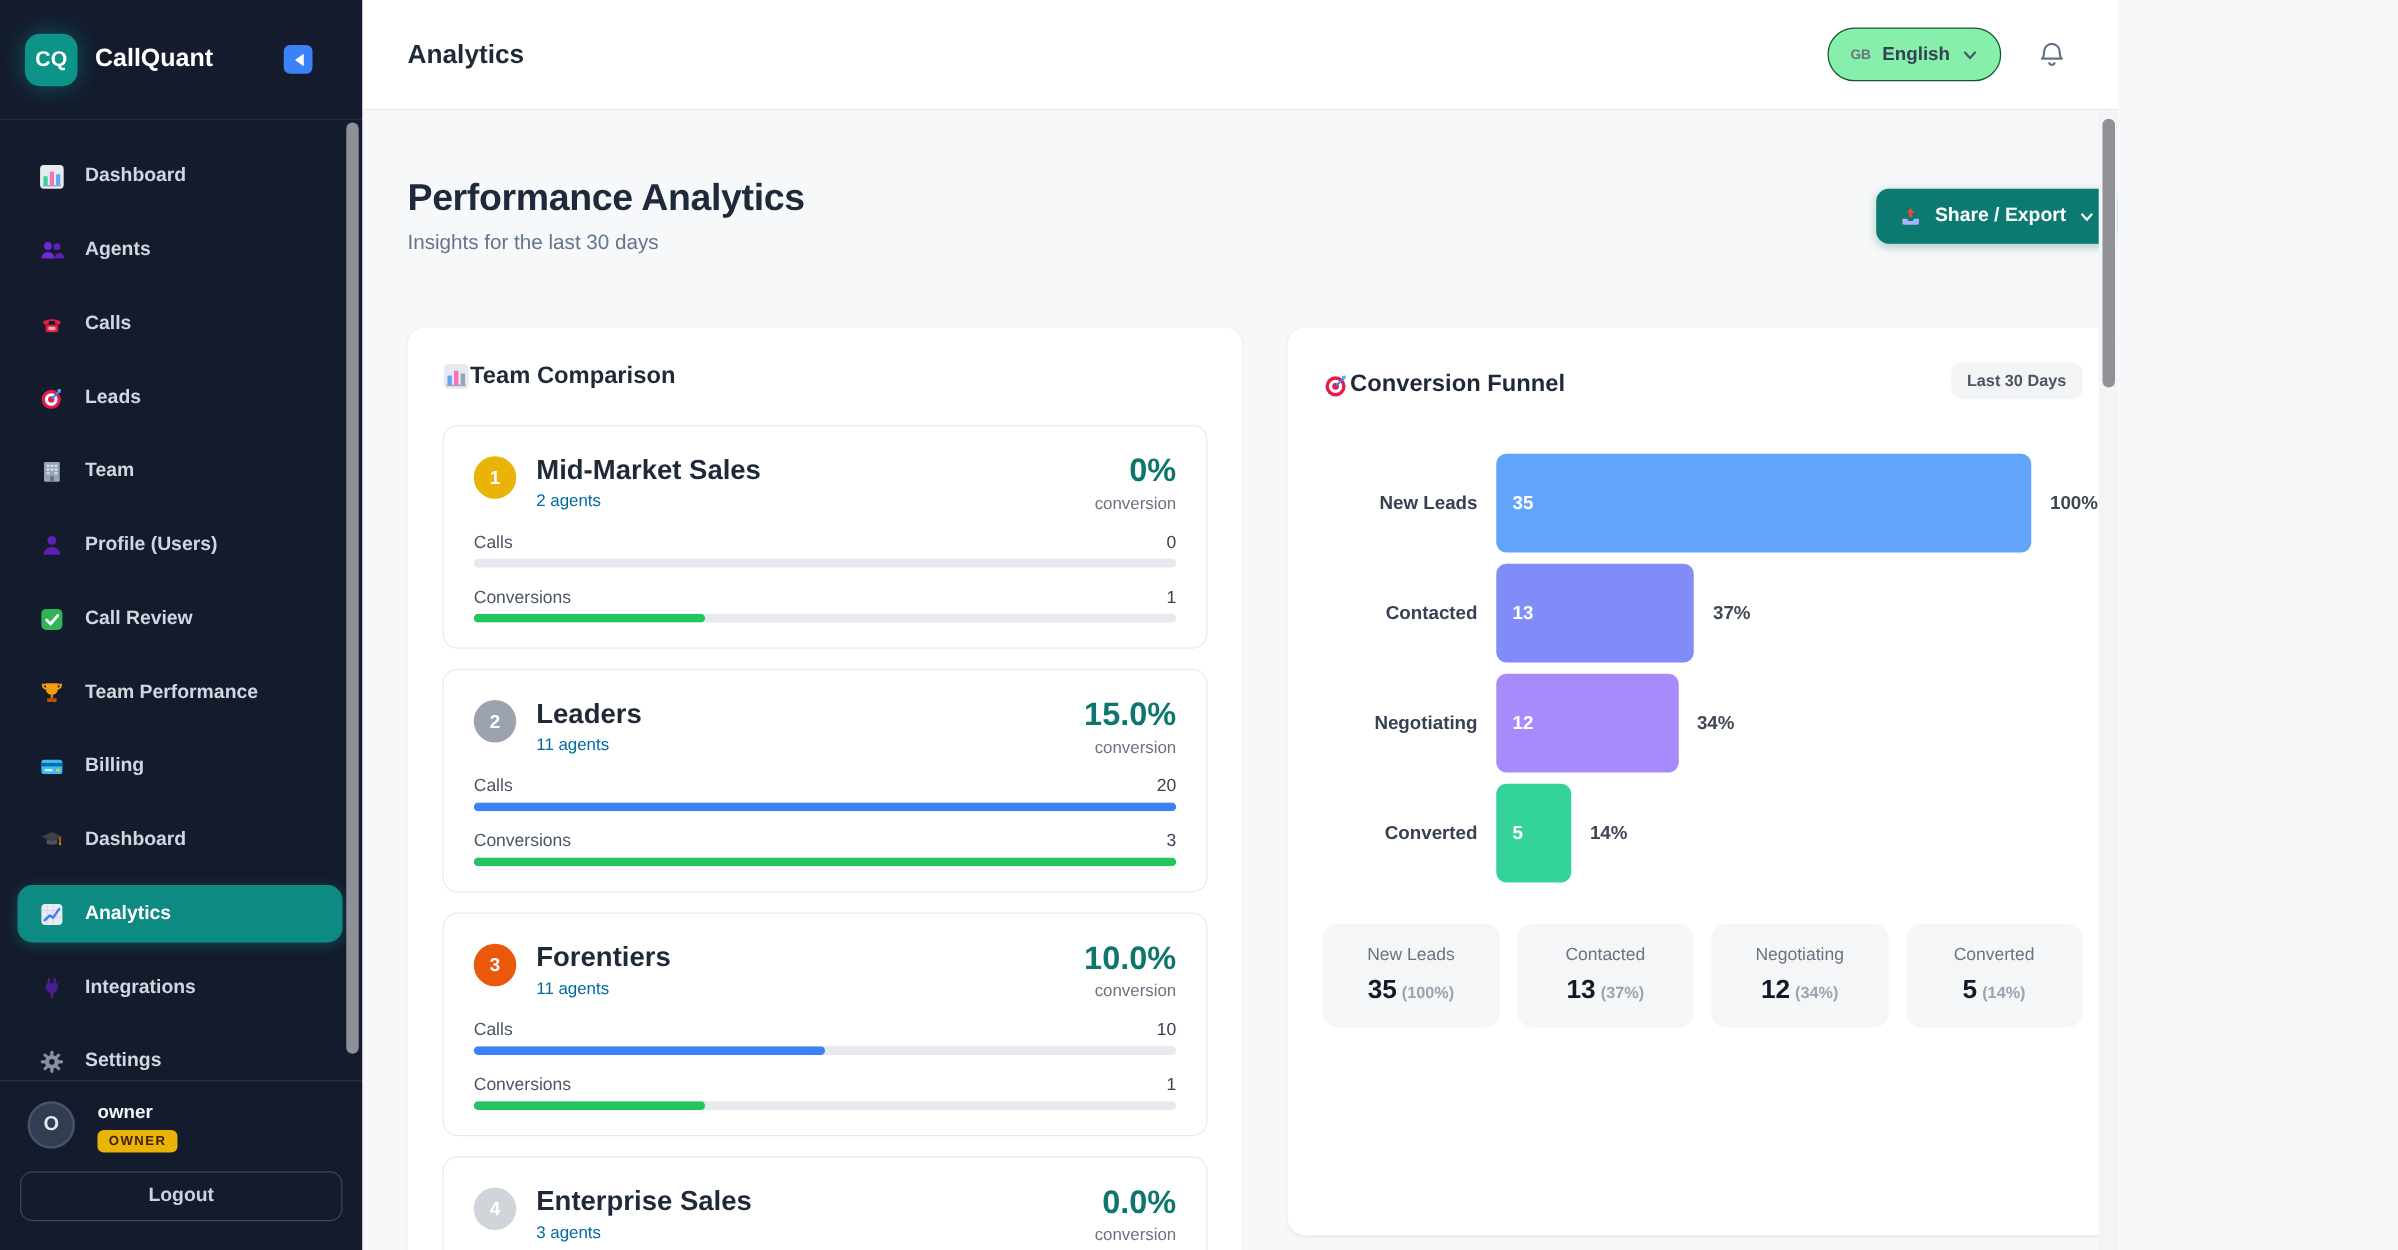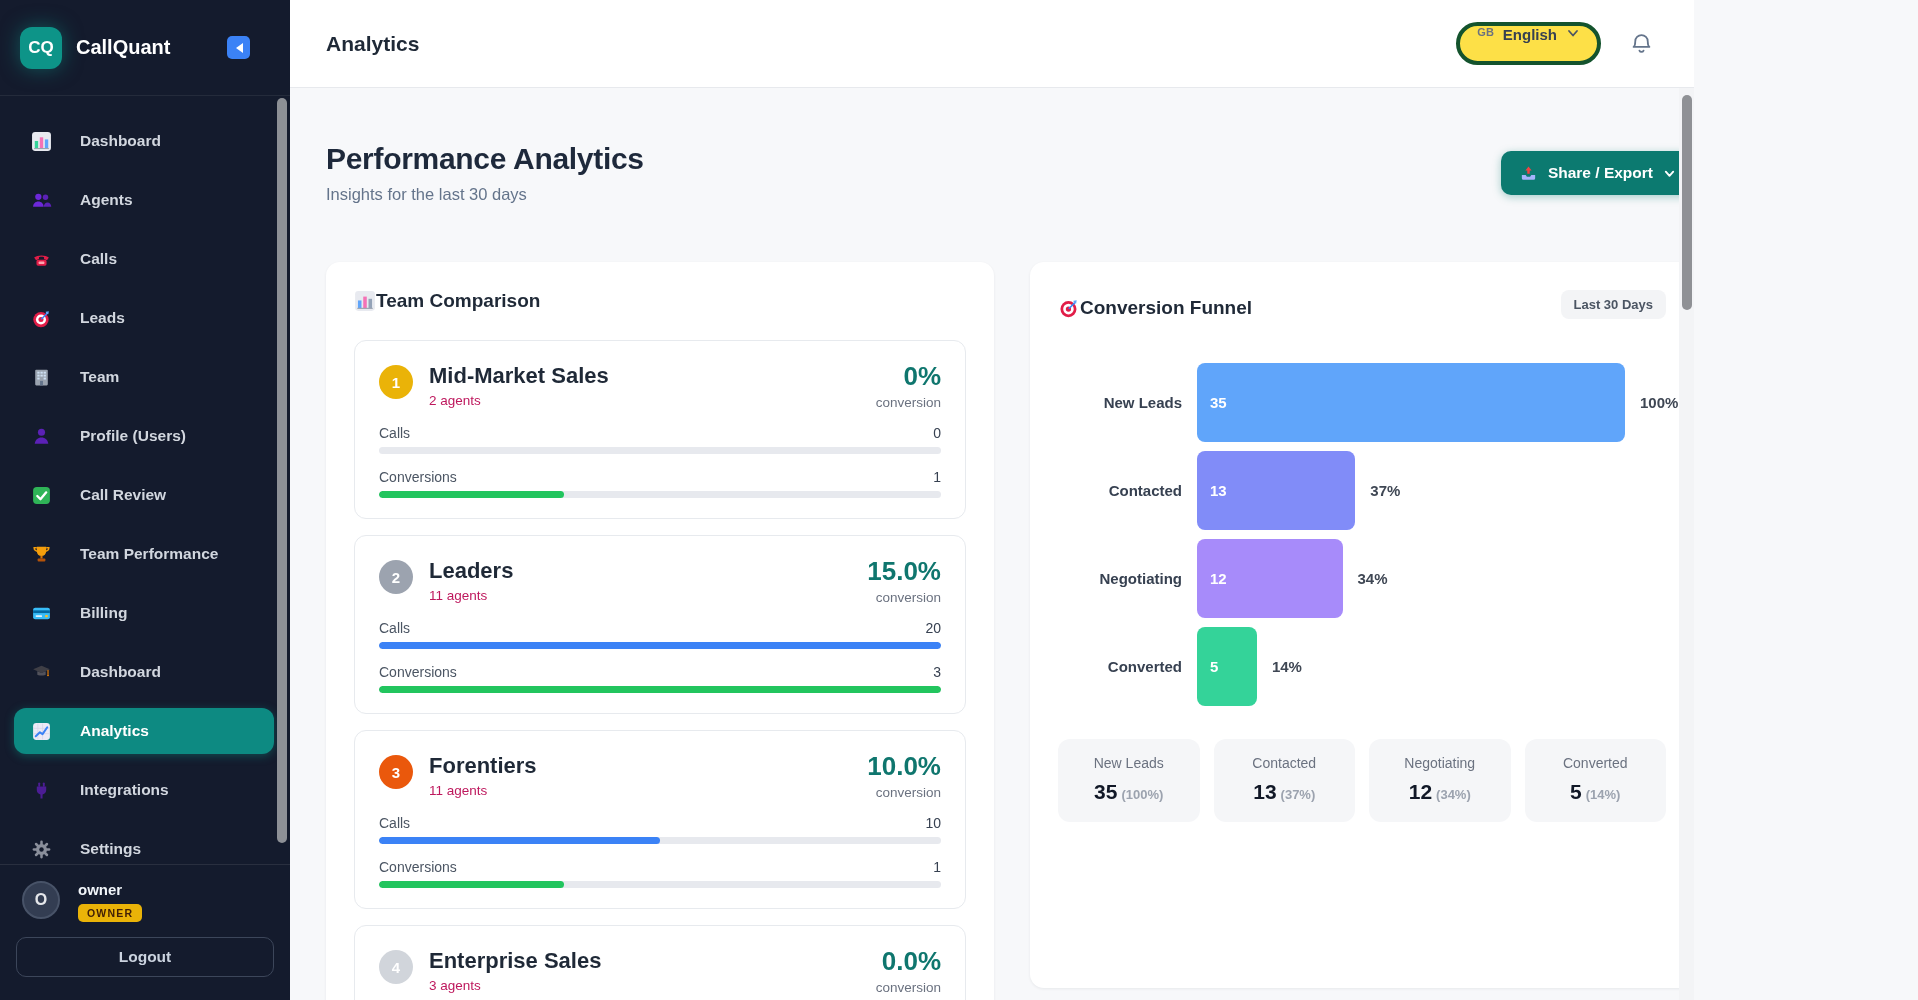--- a/index.html
+++ b/index.html
@@ -9,39 +9,39 @@
 
   
   .sidebar { width:290px; height:1000px; background:#141b2d; display:flex; flex-direction:column; flex-shrink:0; position:relative; }
   .logo-row { height:96px; display:flex; align-items:center; padding:0 20px; border-bottom:1px solid rgba(255,255,255,.07); position:relative; flex-shrink:0; }
   .logo-badge { width:42px; height:42px; border-radius:12px; background:#0d9488; box-shadow:0 0 20px rgba(13,148,136,.5); color:#fff; font-weight:800; font-size:17px; display:flex; align-items:center; justify-content:center; }
   .logo-name { margin-left:14px; font-size:20px; font-weight:700; color:#fff; }
   .collapse-btn { position:absolute; right:40px; top:36px; width:23px; height:23px; background:#3b82f6; border:none; border-radius:5px; display:flex; align-items:center; justify-content:center; cursor:pointer; }
   .tri-left { width:0; height:0; border:5px solid transparent; border-right:7px solid #fff; margin-left:-4px; }
 
   .nav { flex:1; padding-top:22px; position:relative; overflow:hidden; }
-  .nav-item { height:46px; margin:0 16px 13px 14px; padding-left:16px; display:flex; align-items:center; gap:28px; border-radius:12px; color:#d2d7df; font-size:15.5px; font-weight:600; cursor:pointer; }
+  .nav-item { height:46px; margin:0 16px 13px 14px; padding-left:16px; display:flex; align-items:center; gap:16px; border-radius:12px; color:#d2d7df; font-size:15.5px; font-weight:600; cursor:pointer; }
   .nav-item.active { background:#0d8a82; color:#fff; box-shadow:0 2px 10px rgba(13,148,136,.4); }
   .nav-icon { width:22px; height:22px; display:flex; align-items:center; justify-content:center; flex-shrink:0; }
   .nav-icon svg { width:21px; height:21px; }
   .nav-thumb { position:absolute; right:3px; top:2px; width:10px; height:745px; background:#8d9096; border-radius:5px; }
 
   .sidebar-footer { border-top:1px solid rgba(255,255,255,.09); padding:14px 16px 0; height:136px; flex-shrink:0; }
   .user-row { display:flex; align-items:flex-start; gap:18px; padding:2px 6px; }
   .avatar { width:38px; height:38px; border-radius:50%; background:#333d52; border:2px solid #485368; color:#e5e7eb; font-weight:700; font-size:16px; display:flex; align-items:center; justify-content:center; flex-shrink:0; }
   .user-name { font-size:15px; font-weight:700; color:#f1f5f9; }
   .user-badge { display:inline-block; margin-top:6px; background:#eab308; color:#422006; font-size:10.5px; font-weight:800; letter-spacing:1.2px; padding:3px 9px; border-radius:5px; }
   .logout { margin-top:13px; width:100%; height:40px; background:transparent; border:1px solid #3c465a; border-radius:10px; color:#cbd3df; font-size:15.5px; font-weight:600; cursor:pointer; }
 
   
   .main { flex:1; position:relative; box-shadow:inset 16px 0 16px -16px rgba(15,23,42,.3); }
   .topbar { height:88px; background:#fff; border-bottom:1px solid #e7e9ed; display:flex; align-items:center; justify-content:space-between; padding:0 40px 0 36px; }
   .topbar-title { font-size:21px; font-weight:800; color:#1f2937; }
   .topbar-right { display:flex; align-items:center; gap:28px; }
-  .lang { display:flex; gap:9px; height:43px; padding:0 17px; border:4px solid #14532d; border-radius:22px; background:#fde047; font-size:15px; font-weight:600; color:#374151; cursor:pointer; }
+  .lang { display:flex; align-items:center; gap:9px; height:43px; padding:0 17px; border:1px solid #14532d; border-radius:22px; background:#86efac; font-size:15px; font-weight:600; color:#374151; cursor:pointer; }
   .lang-code { font-size:11px; color:#6b7280; font-weight:700; }
   .bell { display:flex; cursor:pointer; }
 
   .content { height:912px; overflow:hidden; background:#f7f8fa;padding-left:36px; }
   .content-inner { width:1368px; margin:0 auto; padding-top:54px; }
   .page-head { display:flex; align-items:center; justify-content:space-between; margin-bottom:58px; }
   .page-title { font-size:30px; font-weight:800; color:#1e293b; letter-spacing:-.3px; }
   .page-sub { margin-top:9px; font-size:16.5px; color:#64748b; }
   .share-btn { height:44px; padding:0 18px; background:#0c7a70; border:none; border-radius:10px; color:#fff; font-weight:700; font-size:15.5px; display:flex; align-items:center; gap:10px; cursor:pointer; box-shadow:0 2px 8px rgba(12,122,112,.35); font-family:"Liberation Sans",sans-serif; }
 
@@ -54,21 +54,21 @@
   .card-icon svg { width:22px; height:22px; display:block; }
   .period-badge { background:#f3f4f6; color:#4b5563; font-size:13px; font-weight:600; padding:7px 13px; border-radius:8px; }
 
   
   .team-list { margin-top:28px; display:flex; flex-direction:column; gap:16px; }
   .team-item { border:1px solid #e7eaee; border-radius:12px; padding:22px 24px 20px; }
   .ti-top { display:flex; align-items:flex-start; gap:16px; }
   .rank { width:34px; height:34px; border-radius:50%; color:#fff; font-size:15px; font-weight:700; display:flex; align-items:center; justify-content:center; flex-shrink:0; margin-top:2px; }
   .ti-names { flex:1; }
   .ti-name { font-size:22px; font-weight:700; color:#1f2937; }
-  .ti-agents { margin-top:4px; font-size:13.5px; color:#be185d; }
+  .ti-agents { margin-top:4px; font-size:13.5px; color:#0369a1; }
   .ti-right { text-align:right; }
   .ti-pct { font-size:26px; font-weight:800; color:#0f766e; line-height:1; }
   .ti-pct-label { margin-top:6px; font-size:13.5px; color:#6b7280; }
   .bar-label-row { display:flex; justify-content:space-between; margin:15px 0 6px; font-size:14px; }
   .bar-label-row .bl { color:#4b5563; }
   .bar-label-row .bv { color:#374151; }
   .track { height:7px; border-radius:4px; background:#e7e9ee; overflow:hidden; }
   .fill { height:100%; border-radius:4px; }
   .fill.blue { background:#3b82f6; }
   .fill.green { background:#22c55e; }

